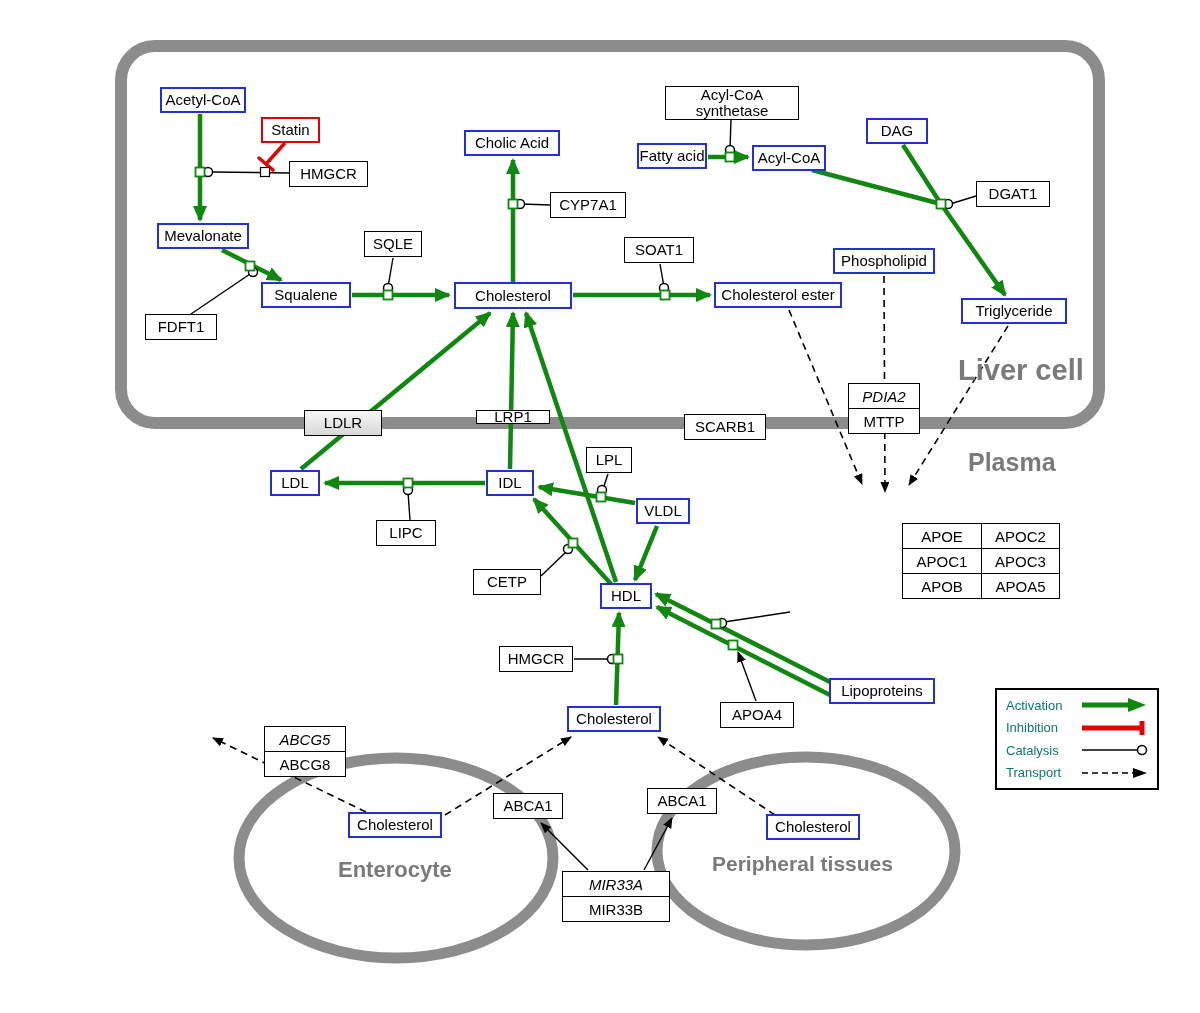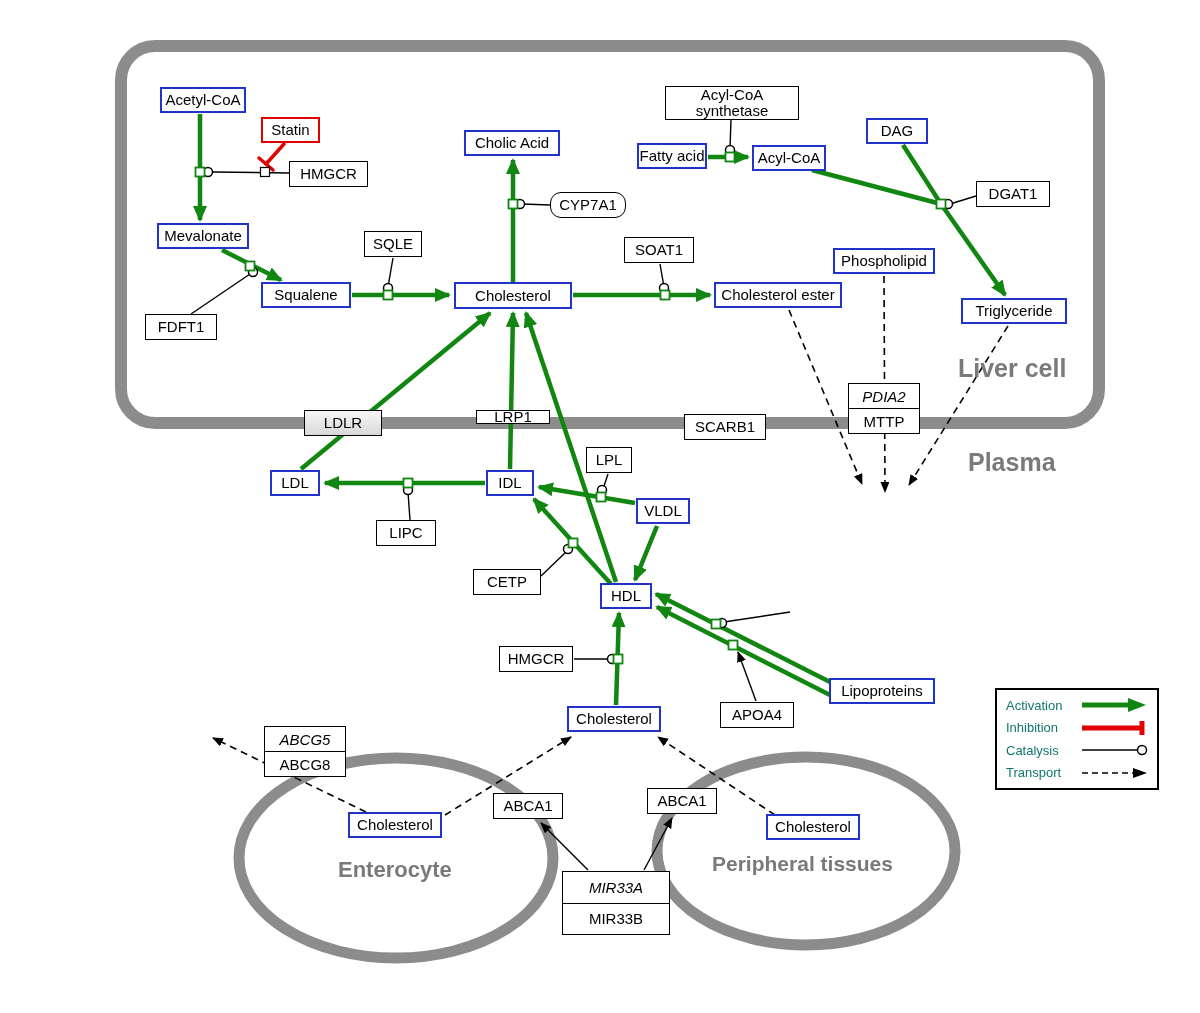--- a/index.html
+++ b/index.html
@@ -135,21 +135,21 @@
 
 <div class="n met" style="left:160px;top:87px;width:86px;height:26px;">Acetyl-CoA</div>
 <div class="n red-border" style="left:261px;top:117px;width:59px;height:26px;">Statin</div>
 <div class="n enz" style="left:289px;top:161px;width:79px;height:26px;">HMGCR</div>
 <div class="n met" style="left:157px;top:223px;width:92px;height:26px;">Mevalonate</div>
 <div class="n enz" style="left:145px;top:314px;width:72px;height:26px;">FDFT1</div>
 <div class="n met" style="left:261px;top:282px;width:90px;height:26px;">Squalene</div>
 <div class="n enz" style="left:364px;top:231px;width:58px;height:26px;">SQLE</div>
 <div class="n met" style="left:454px;top:282px;width:118px;height:27px;">Cholesterol</div>
 <div class="n met" style="left:464px;top:130px;width:96px;height:26px;">Cholic Acid</div>
-<div class="n enz" style="left:550px;top:192px;width:76px;height:26px;border-radius:11px;">CYP7A1</div>
+<div class="n enz" style="left:550px;top:192px;width:76px;height:26px;">CYP7A1</div>
 <div class="n enz" style="left:665px;top:86px;width:134px;height:34px;flex-direction:column;">
   <span>Acyl-CoA</span>
   <span>synthetase</span>
 </div>
 <div class="n met" style="left:637px;top:143px;width:70px;height:26px;">Fatty acid</div>
 <div class="n met" style="left:752px;top:145px;width:74px;height:26px;">Acyl-CoA</div>
 <div class="n met" style="left:866px;top:118px;width:62px;height:26px;">DAG</div>
 <div class="n enz" style="left:976px;top:181px;width:74px;height:26px;">DGAT1</div>
 <div class="n met" style="left:833px;top:248px;width:102px;height:26px;">Phospholipid</div>
 <div class="n enz" style="left:624px;top:237px;width:70px;height:26px;">SOAT1</div>
@@ -168,35 +168,43 @@
 <div class="n met" style="left:486px;top:470px;width:48px;height:26px;">IDL</div>
 <div class="n enz" style="left:586px;top:447px;width:46px;height:26px;">LPL</div>
 <div class="n met" style="left:636px;top:498px;width:54px;height:26px;">VLDL</div>
 <div class="n enz" style="left:376px;top:520px;width:60px;height:26px;">LIPC</div>
 <div class="n enz" style="left:473px;top:569px;width:68px;height:26px;">CETP</div>
 <div class="n met" style="left:600px;top:583px;width:52px;height:26px;">HDL</div>
 <div class="n enz" style="left:499px;top:646px;width:74px;height:26px;">HMGCR</div>
 <div class="n met" style="left:567px;top:706px;width:94px;height:26px;">Cholesterol</div>
 <div class="n enz" style="left:720px;top:702px;width:74px;height:26px;">APOA4</div>
 <div class="n met" style="left:829px;top:678px;width:106px;height:26px;">Lipoproteins</div>
+<div class="apo" style="left:902px;top:523px;width:158px;height:76px;">
+  <div class="cell">APOE</div>
+  <div class="cell">APOC2</div>
+  <div class="cell">APOC1</div>
+  <div class="cell">APOC3</div>
+  <div class="cell">APOB</div>
+  <div class="cell">APOA5</div>
+</div>
 
 <div class="stack gray" style="left:264px;top:726px;width:82px;height:51px;">
   <div class="cell">ABCG5</div>
   <div class="cell">ABCG8</div>
 </div>
 <div class="n met" style="left:348px;top:812px;width:94px;height:26px;">Cholesterol</div>
 <div class="n enz" style="left:493px;top:793px;width:70px;height:26px;">ABCA1</div>
 <div class="n enz" style="left:647px;top:788px;width:70px;height:26px;">ABCA1</div>
 <div class="n met" style="left:766px;top:814px;width:94px;height:26px;">Cholesterol</div>
-<div class="stack gray" style="left:562px;top:871px;width:108px;height:64px;">
+<div class="stack gray" style="left:562px;top:871px;width:108px;height:51px;">
   <div class="cell">MIR33A</div>
   <div class="cell">MIR33B</div>
 </div>
 
-<div class="clabel" style="left:958px;top:354px;font-size:25px;">Liver cell</div>
+<div class="clabel" style="left:958px;top:354px;font-size:29px;">Liver cell</div>
 <div class="clabel" style="left:968px;top:448px;font-size:25px;">Plasma</div>
 <div class="clabel" style="left:338px;top:857px;font-size:22px;">Enterocyte</div>
 <div class="clabel" style="left:712px;top:852px;font-size:21px;">Peripheral tissues</div>
 
 <div class="legend" style="left:995px;top:688px;width:164px;height:102px;">
   <div class="lrow">
     <span>Activation</span>
     <svg width="66" height="16">
       <line x1="0" y1="8" x2="48" y2="8" style="stroke:var(--activation,#118611);stroke-width:5;"></line>
       <path d="M46,1 L64,8 L46,15 Z" style="fill:var(--activation,#118611);"></path>

